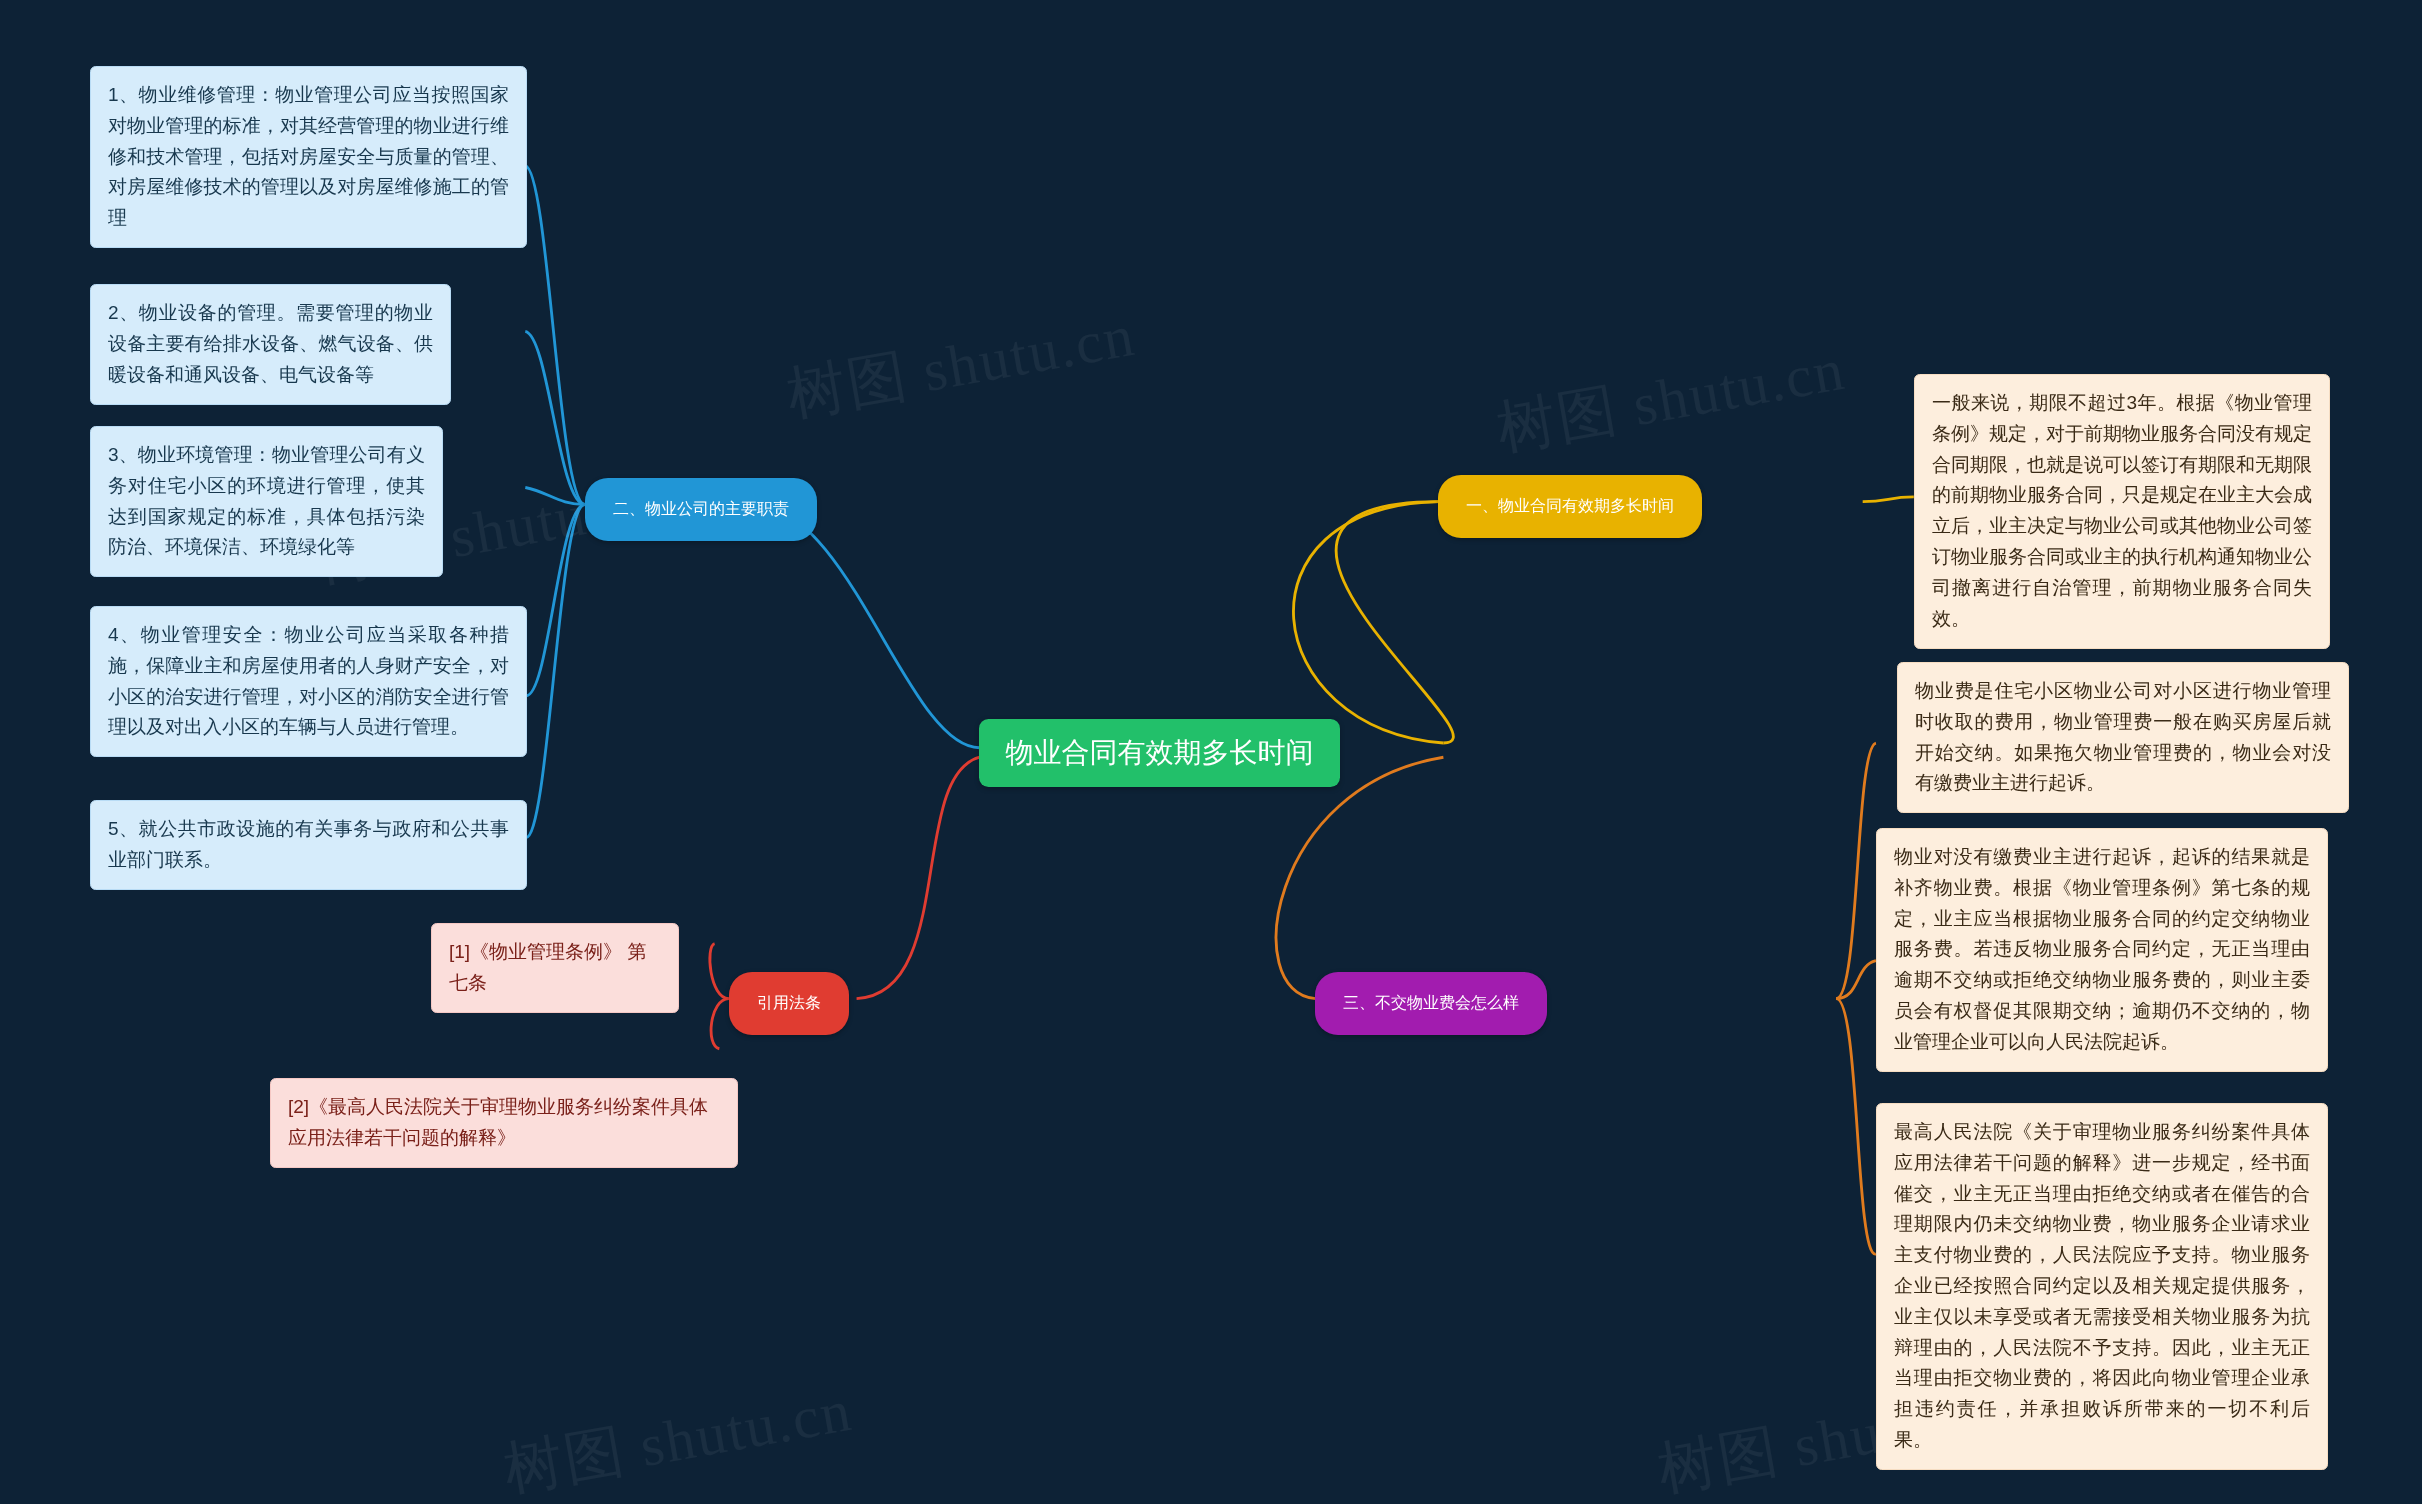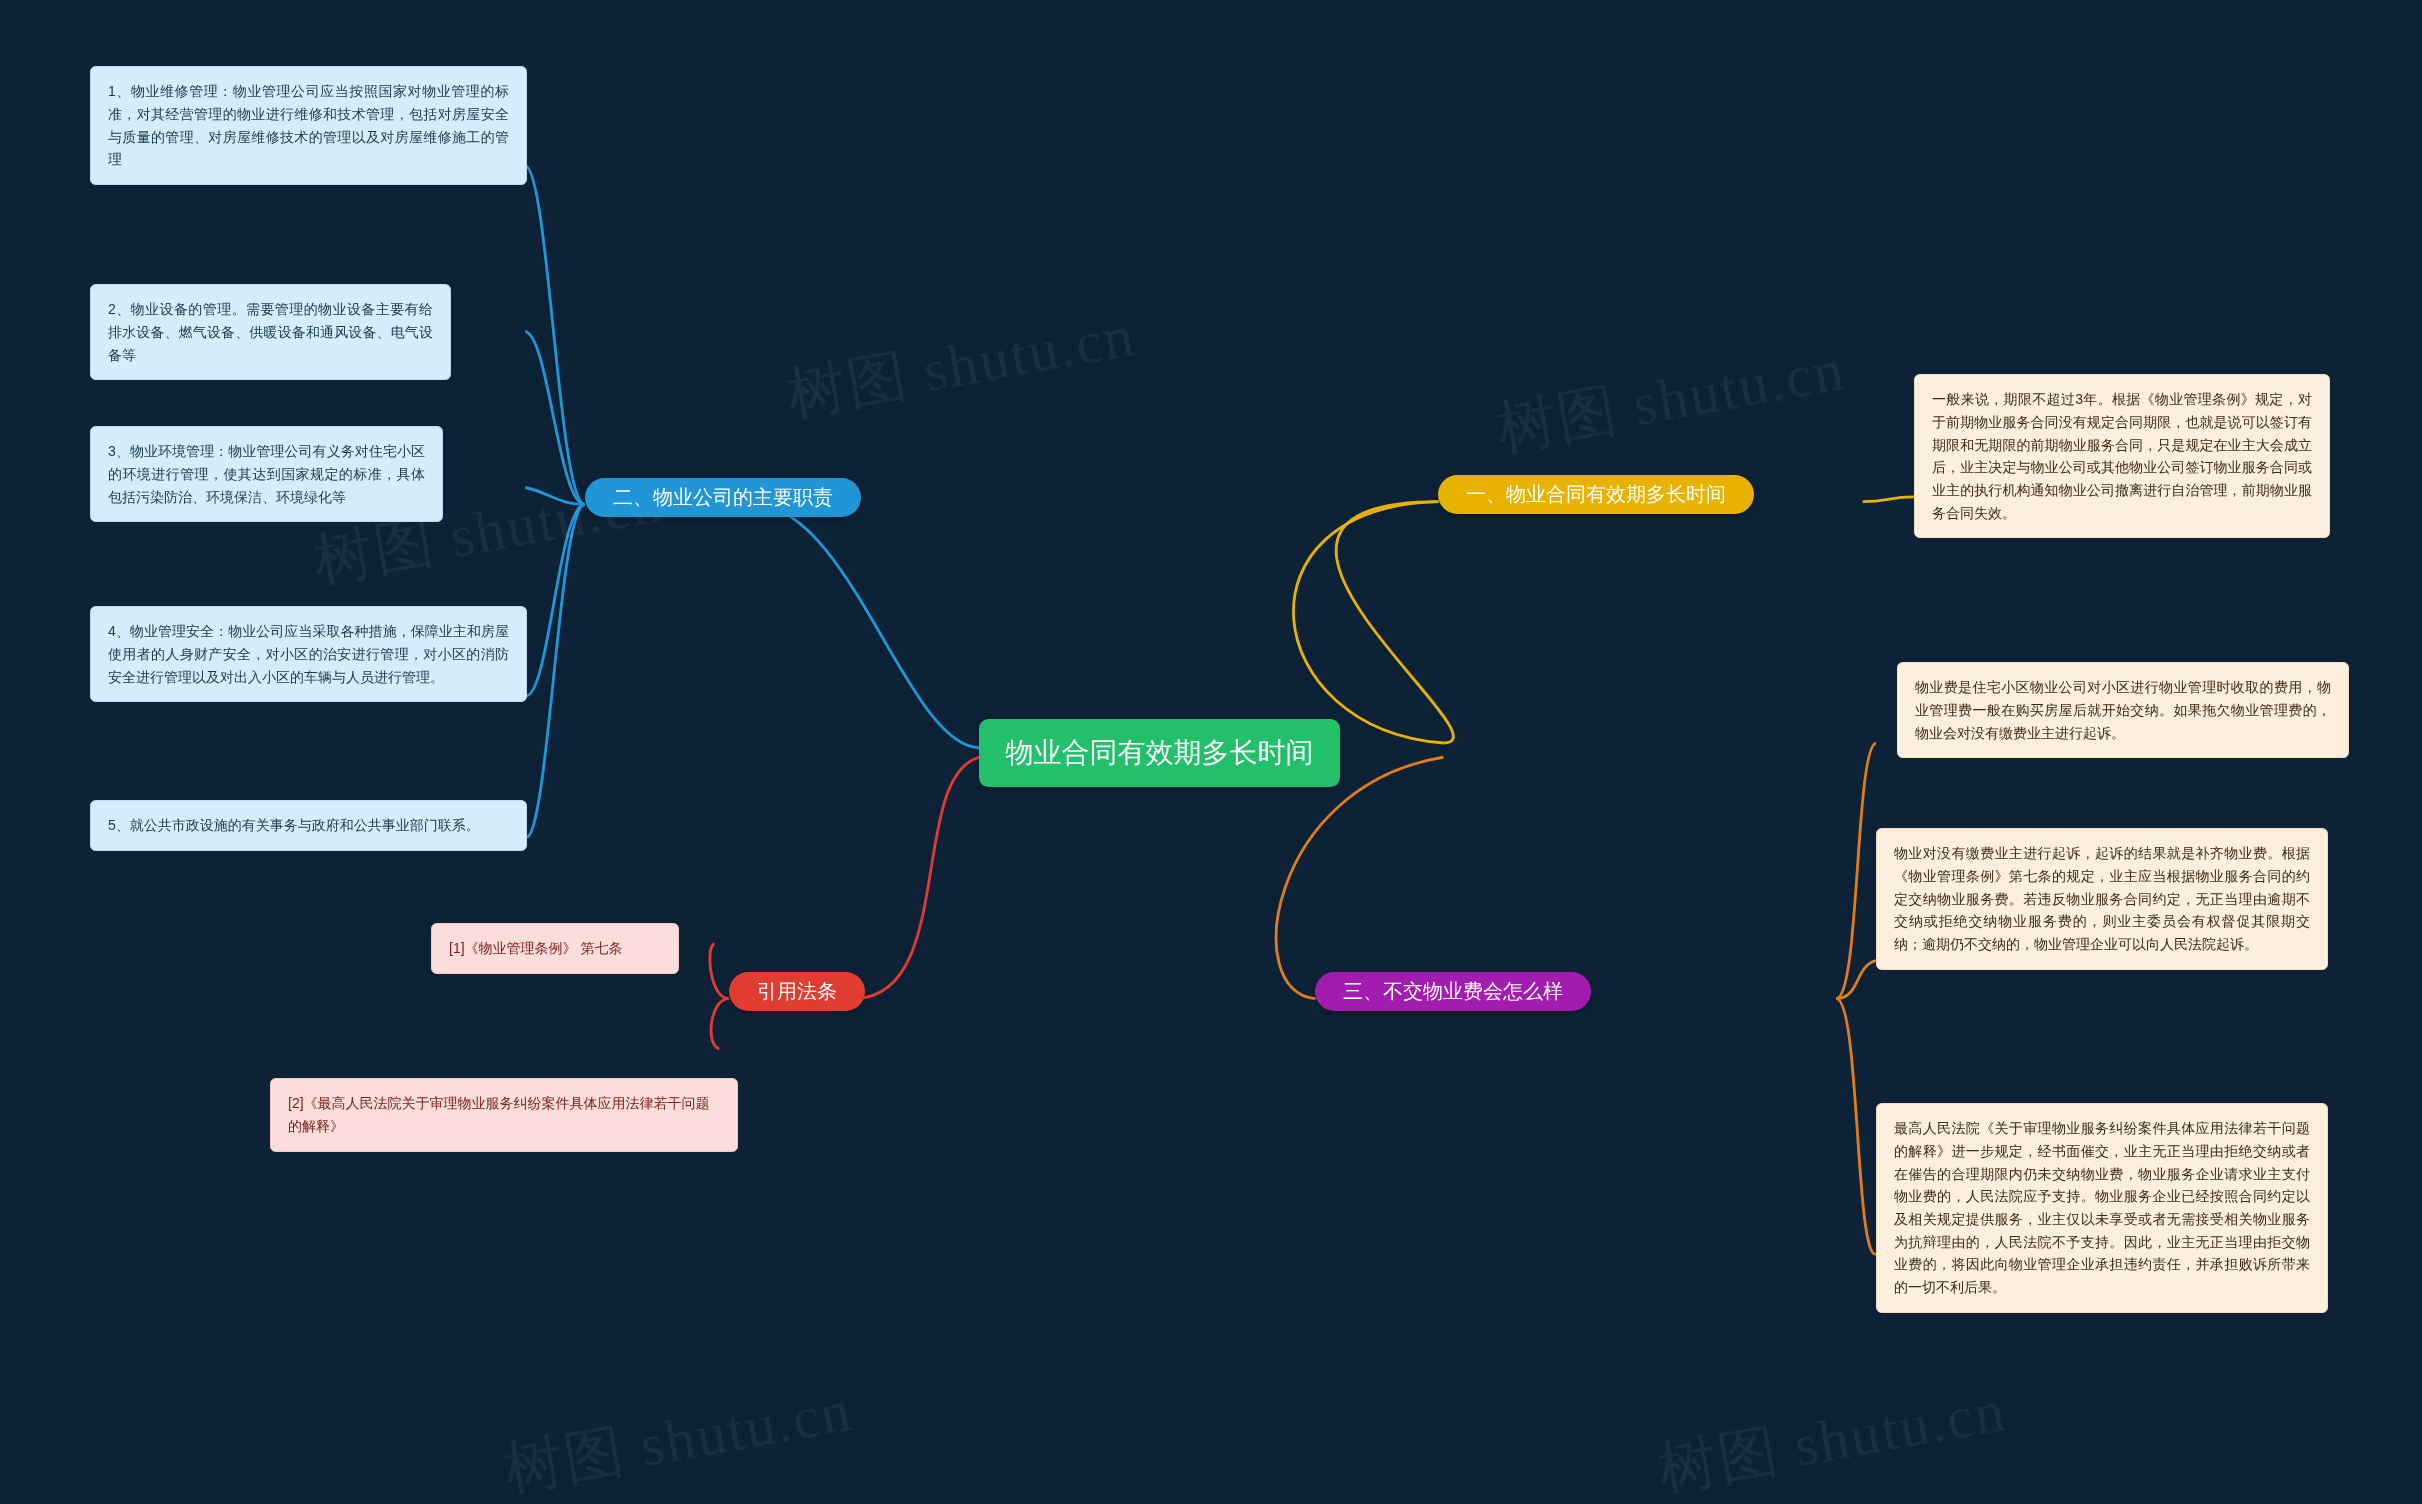--- a/index.html
+++ b/index.html
@@ -46,33 +46,33 @@
     color: #ffffff;
     border-radius: 9.5px;
     font-size: 28px;
     padding: 15px 26.5px;
     white-space: nowrap;
     box-shadow: 0 1.9px 5.7px rgba(0,0,0,0.25);
   }
   .branch {
     border-radius: 23px;
     color: #ffffff;
-    font-size: 20px;
-    padding: 6px 28px;
+    font-size: 16px;
+    padding: 21px 28px;
     white-space: nowrap;
     box-shadow: 0 1.9px 4.7px rgba(0,0,0,0.25);
   }
   .branch-blue { background: #2196d6; }
   .branch-yellow { background: #e8b200; }
   .branch-orange { background: #a21caf; }
   .branch-red { background: #e03c31; }
 
   .leaf {
     border-radius: 5.7px;
-    font-size: 14px;
+    font-size: 19px;
     line-height: 1.62;
     padding: 13.2px 17px;
     box-sizing: border-box;
     text-align: justify;
   }
   .leaf-blue {
     background: #d6ecfb;
     color: #18384e;
     border: 0.9px solid #b9dcf5;
   }

